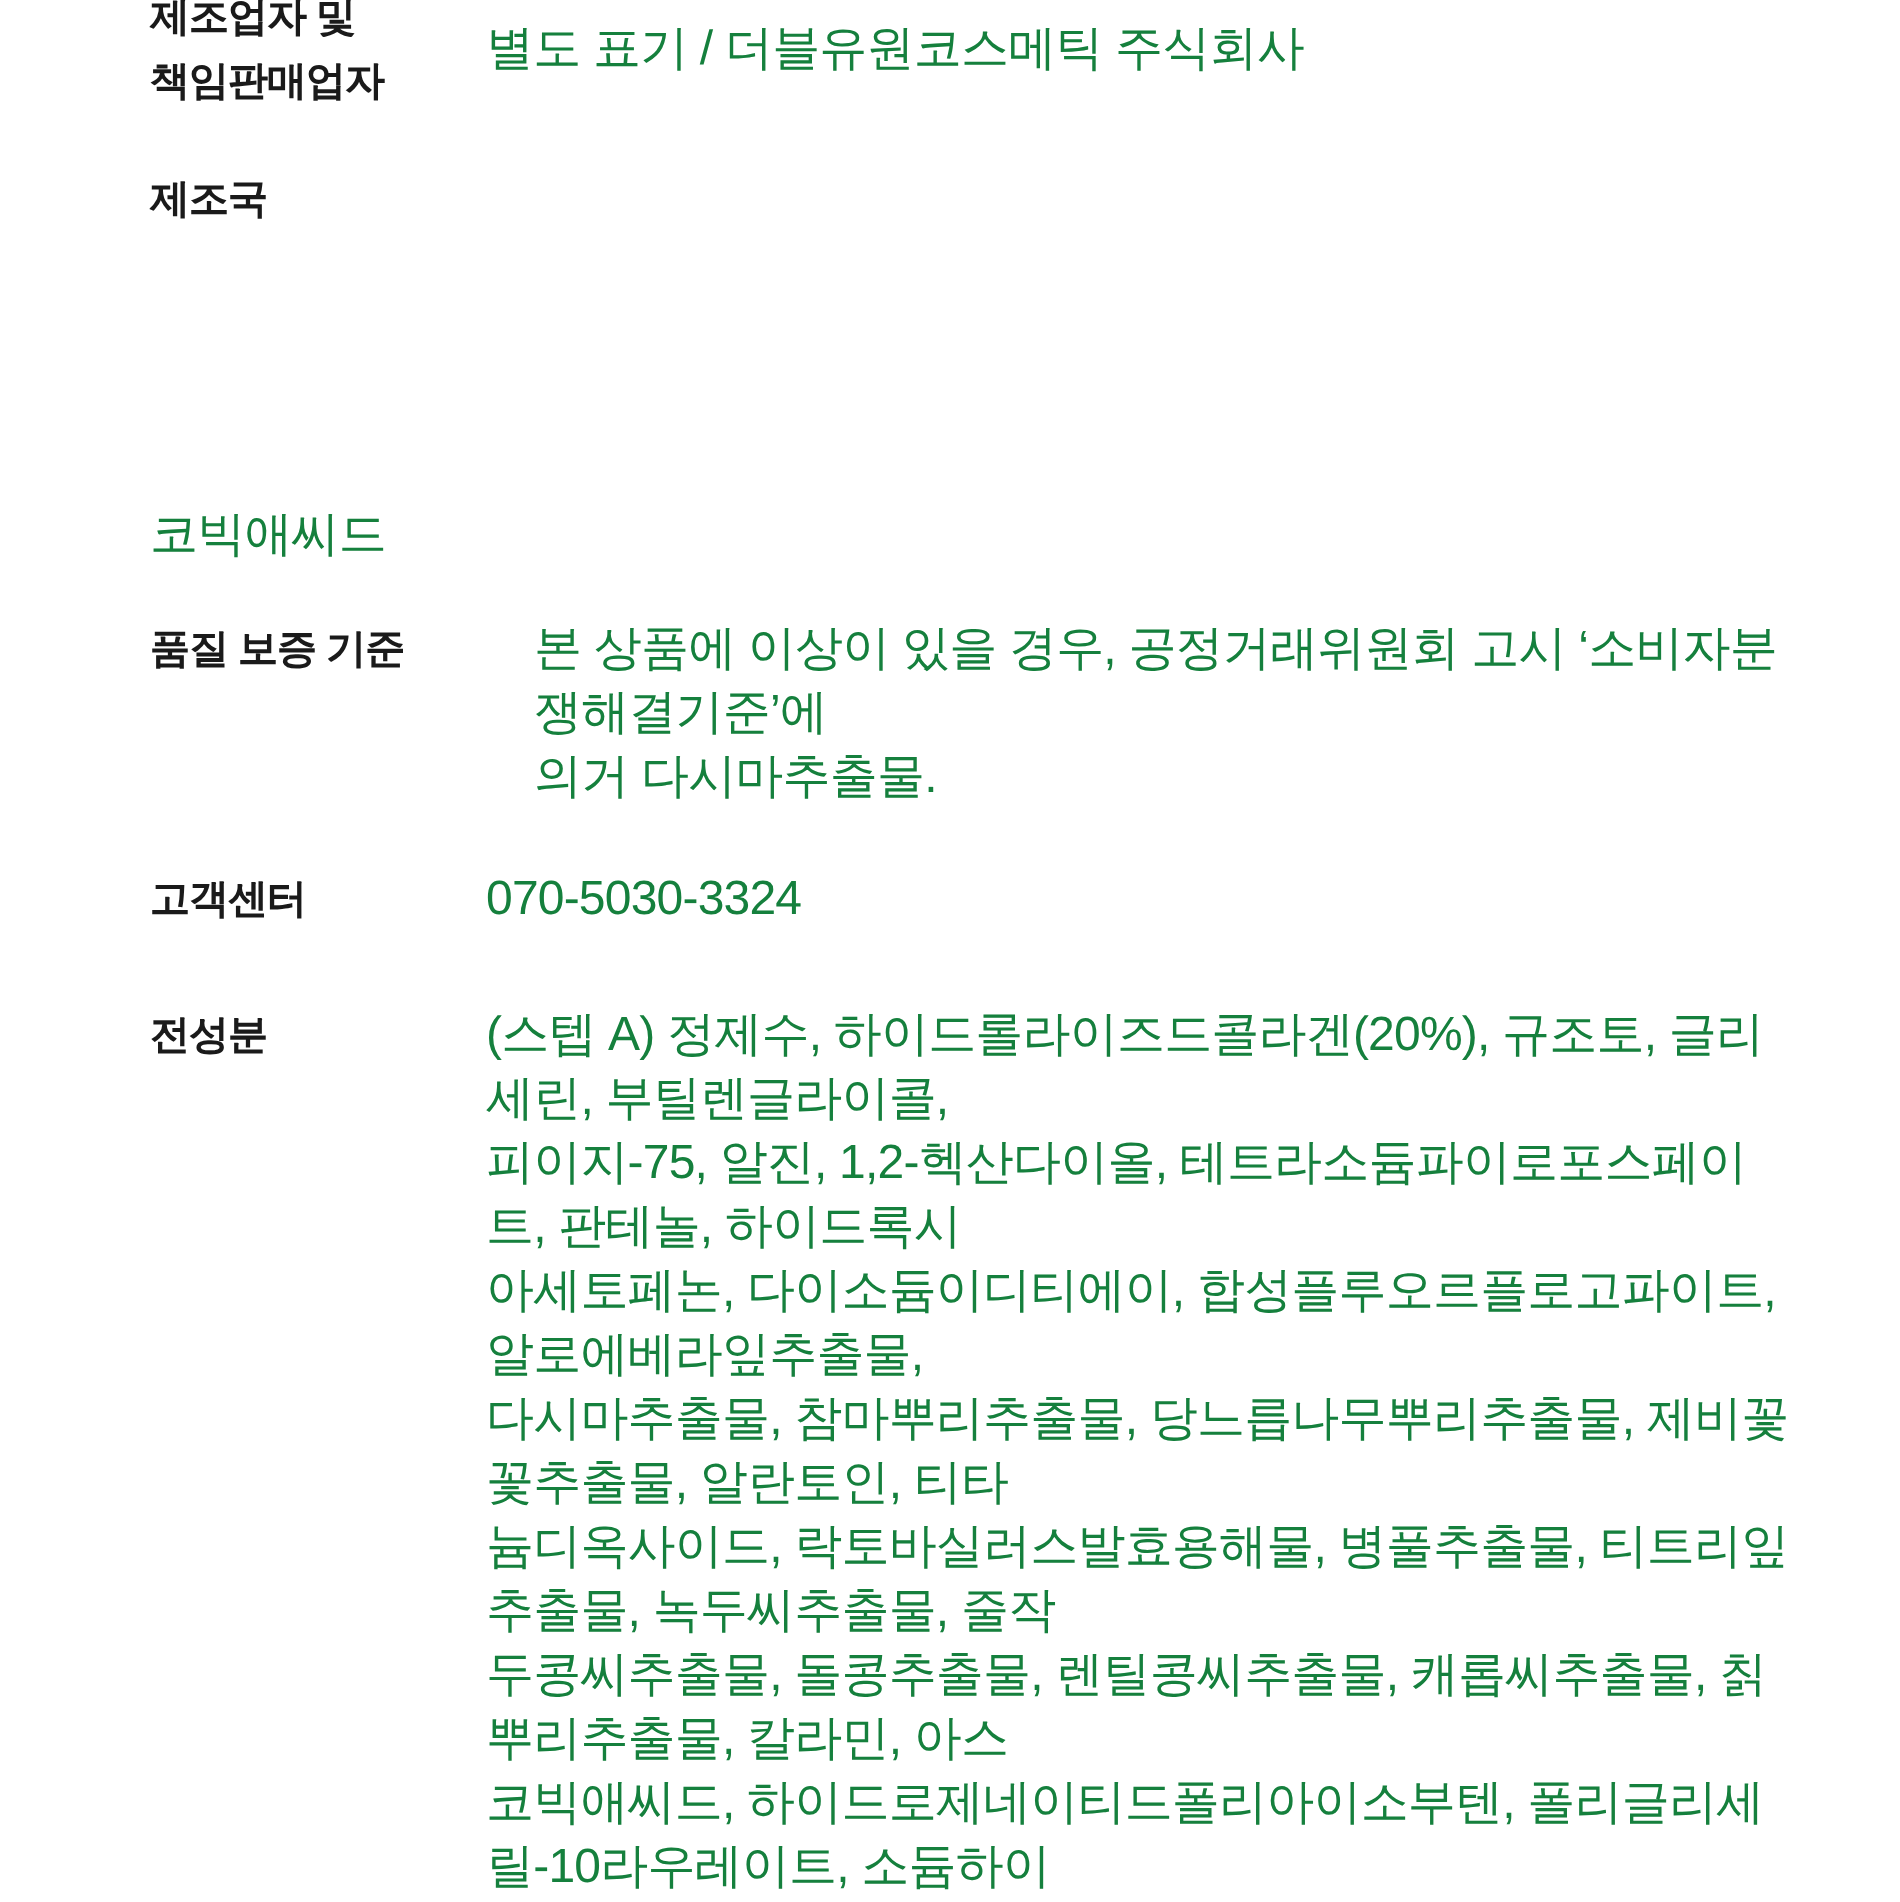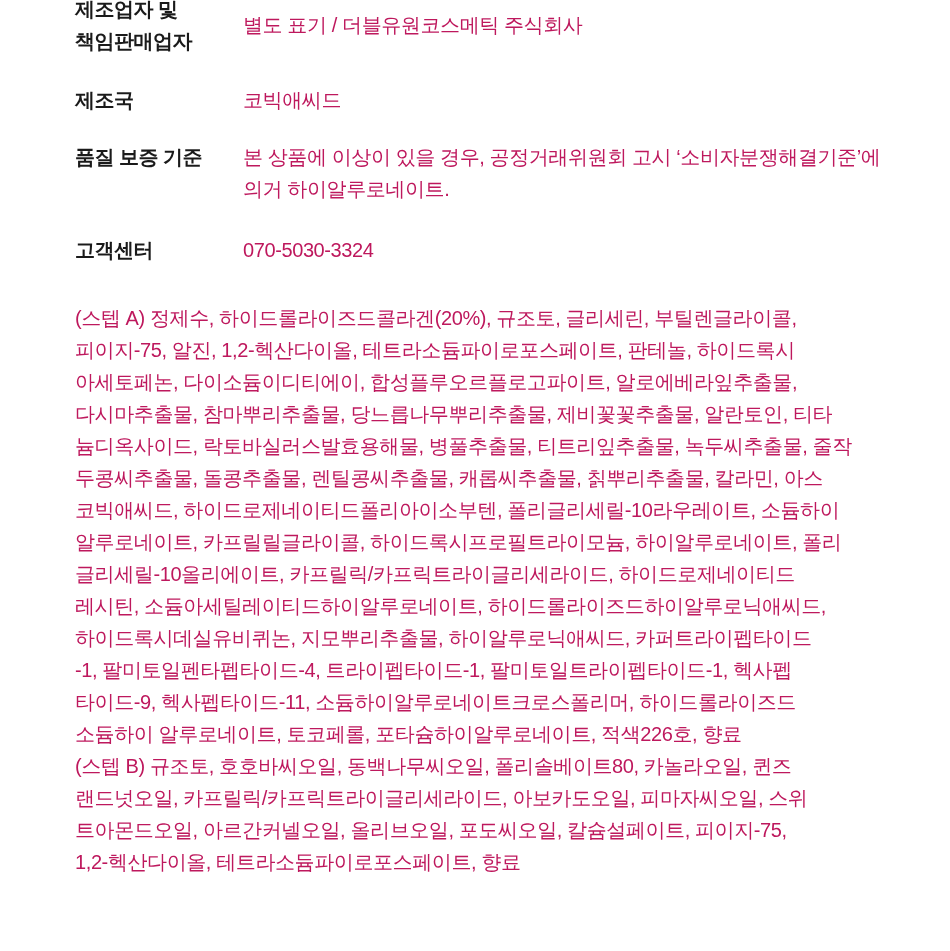--- a/index.html
+++ b/index.html
@@ -30,29 +30,29 @@
     flex: 0 0 168px;
     font-size: 20px;
     line-height: 32px;
     font-weight: bold;
     color: #1a1a1a;
     letter-spacing: -0.5px;
     white-space: pre-line;
   }
   .value {
     flex: 1 1 auto;
-    font-size: 20px;
+    font-size: 24px;
     line-height: 32px;
     font-weight: normal;
-    color: #be185d;
+    color: #15803d;
     letter-spacing: -0.4px;
     white-space: pre-line;
   }
-  #row-country          { margin-top: 27px; }
-  #row-warranty         { margin-top: 25px; }
+  #row-country          { margin-top: 27px; flex-direction: column; }
+  #row-warranty         { margin-top: 25px; gap: 24px; }
   #row-customer-center  { margin-top: 29px; }
   #row-ingredients      { margin-top: 36px; }
 </style>
 </head>
 <body>
 
 <div class="page">
 
   <section class="row center-value" id="row-manufacturer">
     <div class="label">제조업자 및
@@ -61,29 +61,30 @@
   </section>
 
   <section class="row" id="row-country">
     <div class="label">제조국</div>
     <div class="value">코빅애씨드</div>
   </section>
 
   <section class="row" id="row-warranty">
     <div class="label">품질 보증 기준</div>
     <div class="value">본 상품에 이상이 있을 경우, 공정거래위원회 고시 ‘소비자분쟁해결기준’에
-의거 하이알루로네이트.</div>
+의거 다시마추출물.</div>
   </section>
 
   <section class="row" id="row-customer-center">
     <div class="label">고객센터</div>
     <div class="value">070-5030-3324</div>
   </section>
 
   <section class="row" id="row-ingredients">
+    <div class="label">전성분</div>
     <div class="value">(스텝 A) 정제수, 하이드롤라이즈드콜라겐(20%), 규조토, 글리세린, 부틸렌글라이콜,
 피이지-75, 알진, 1,2-헥산다이올, 테트라소듐파이로포스페이트, 판테놀, 하이드록시
 아세토페논, 다이소듐이디티에이, 합성플루오르플로고파이트, 알로에베라잎추출물,
 다시마추출물, 참마뿌리추출물, 당느릅나무뿌리추출물, 제비꽃꽃추출물, 알란토인, 티타
 늄디옥사이드, 락토바실러스발효용해물, 병풀추출물, 티트리잎추출물, 녹두씨추출물, 줄작
 두콩씨추출물, 돌콩추출물, 렌틸콩씨추출물, 캐롭씨추출물, 칡뿌리추출물, 칼라민, 아스
 코빅애씨드, 하이드로제네이티드폴리아이소부텐, 폴리글리세릴-10라우레이트, 소듐하이
 알루로네이트, 카프릴릴글라이콜, 하이드록시프로필트라이모늄, 하이알루로네이트, 폴리
 글리세릴-10올리에이트, 카프릴릭/카프릭트라이글리세라이드, 하이드로제네이티드
 레시틴, 소듐아세틸레이티드하이알루로네이트, 하이드롤라이즈드하이알루로닉애씨드,

